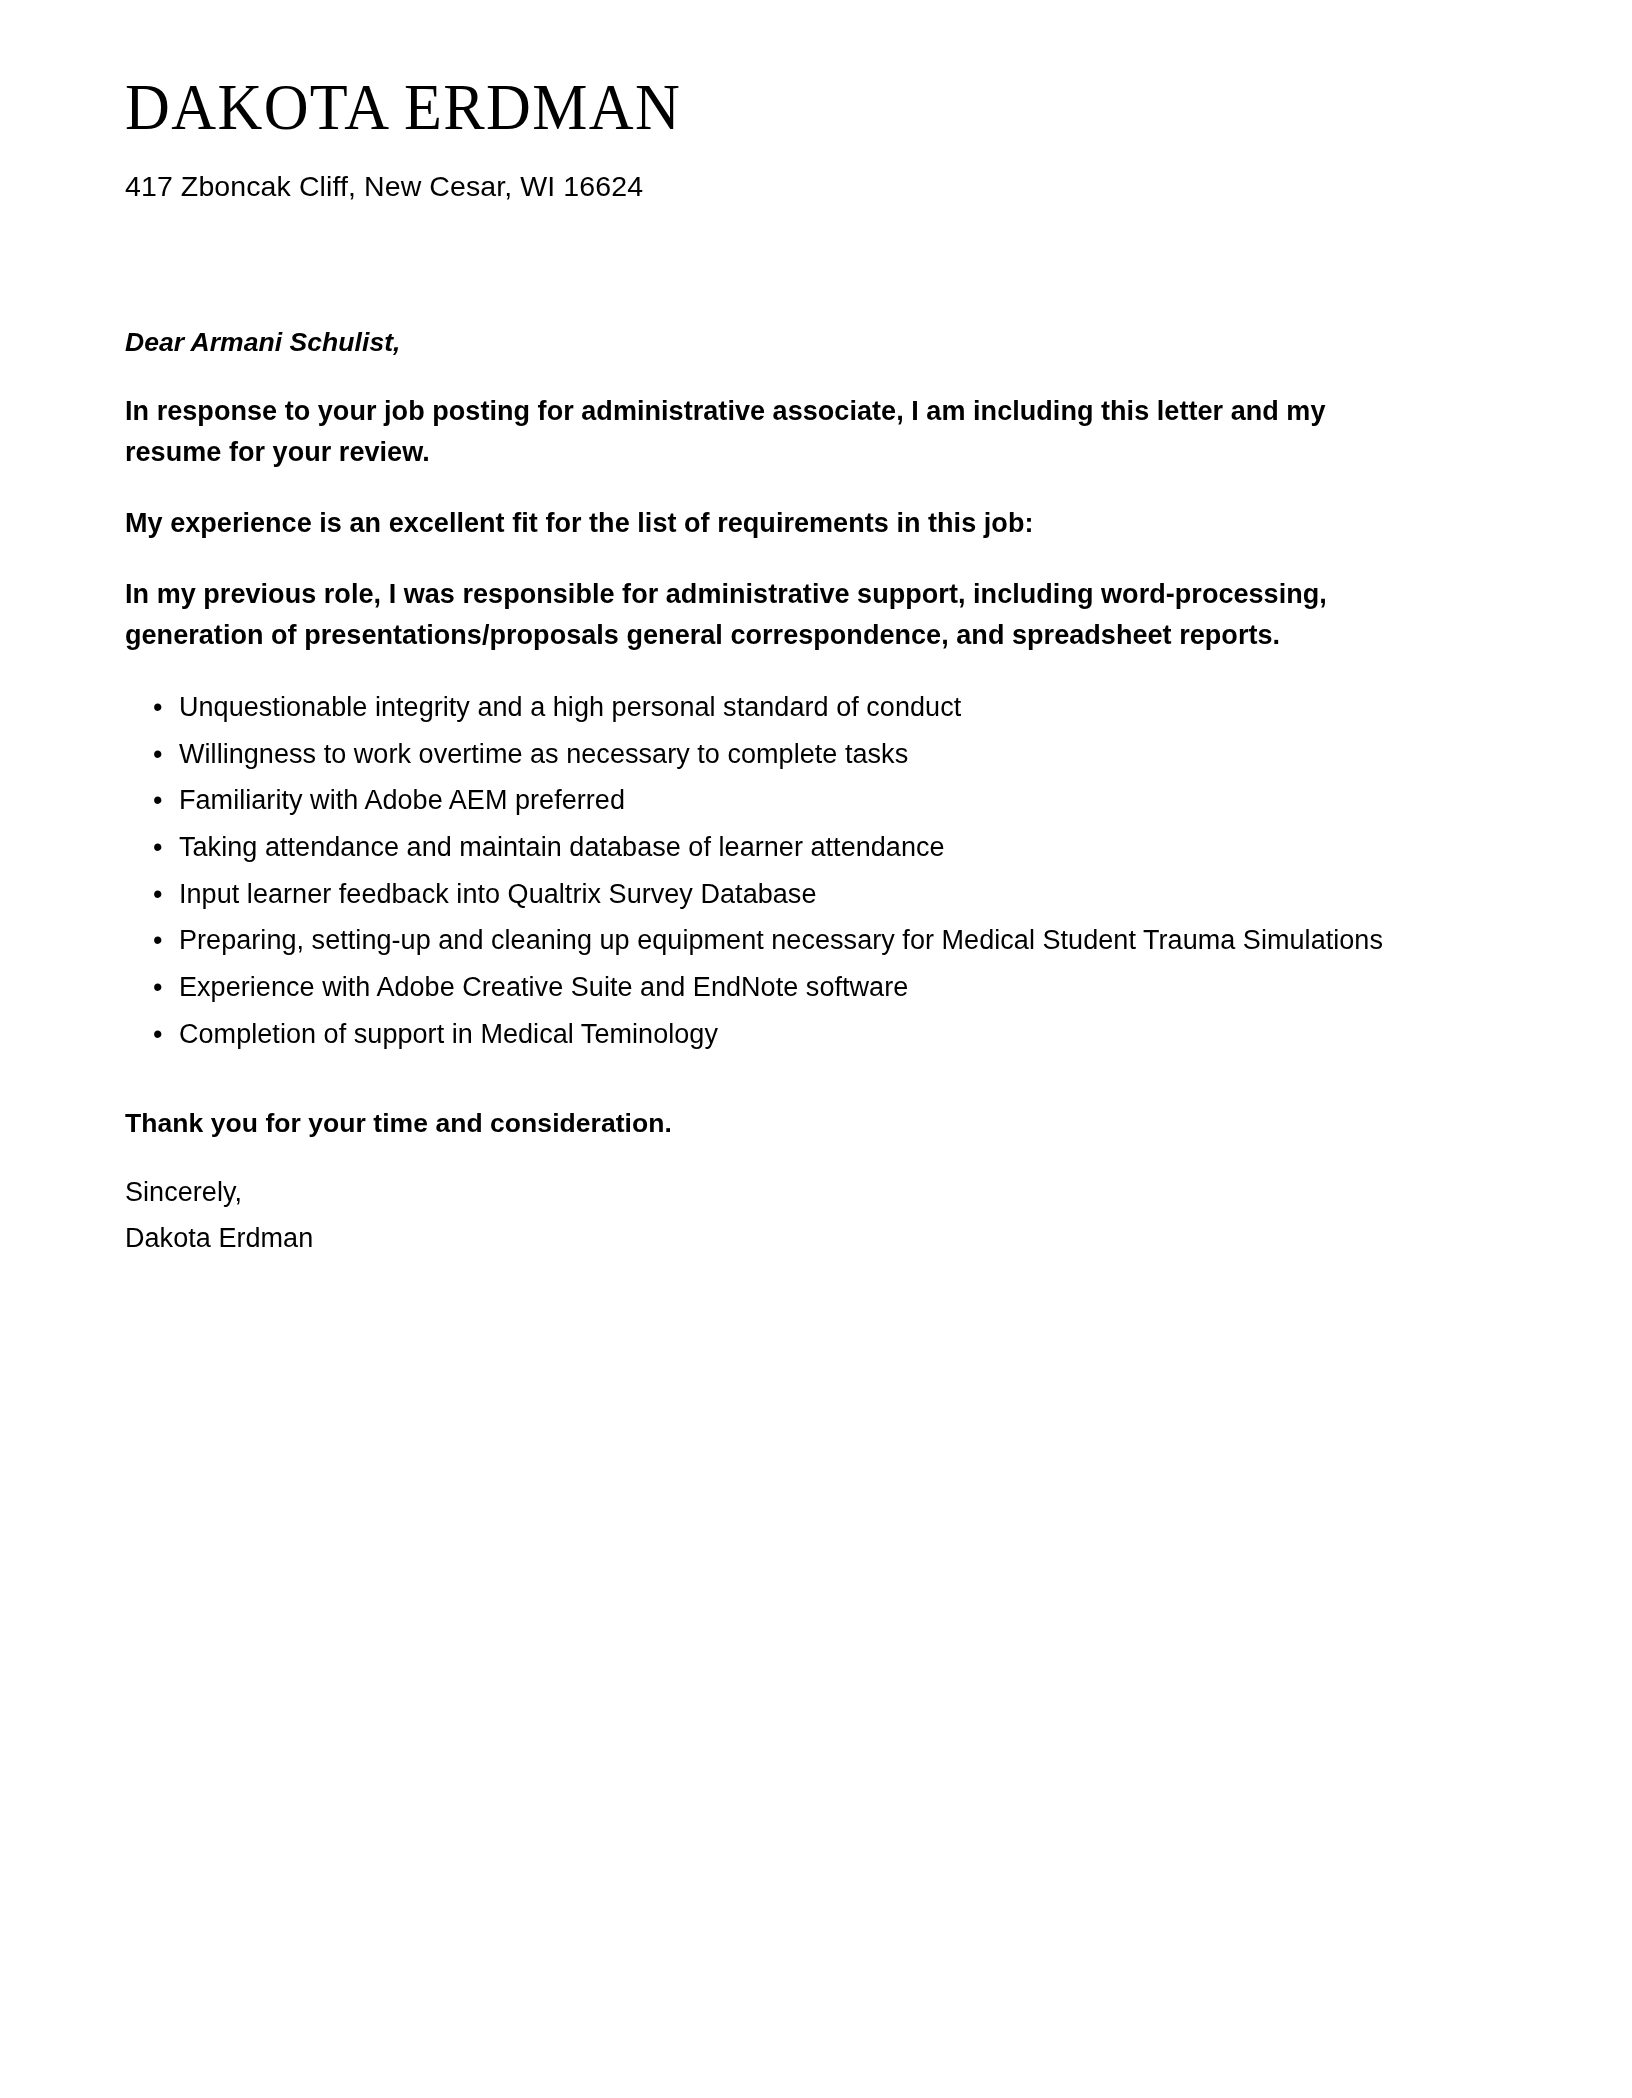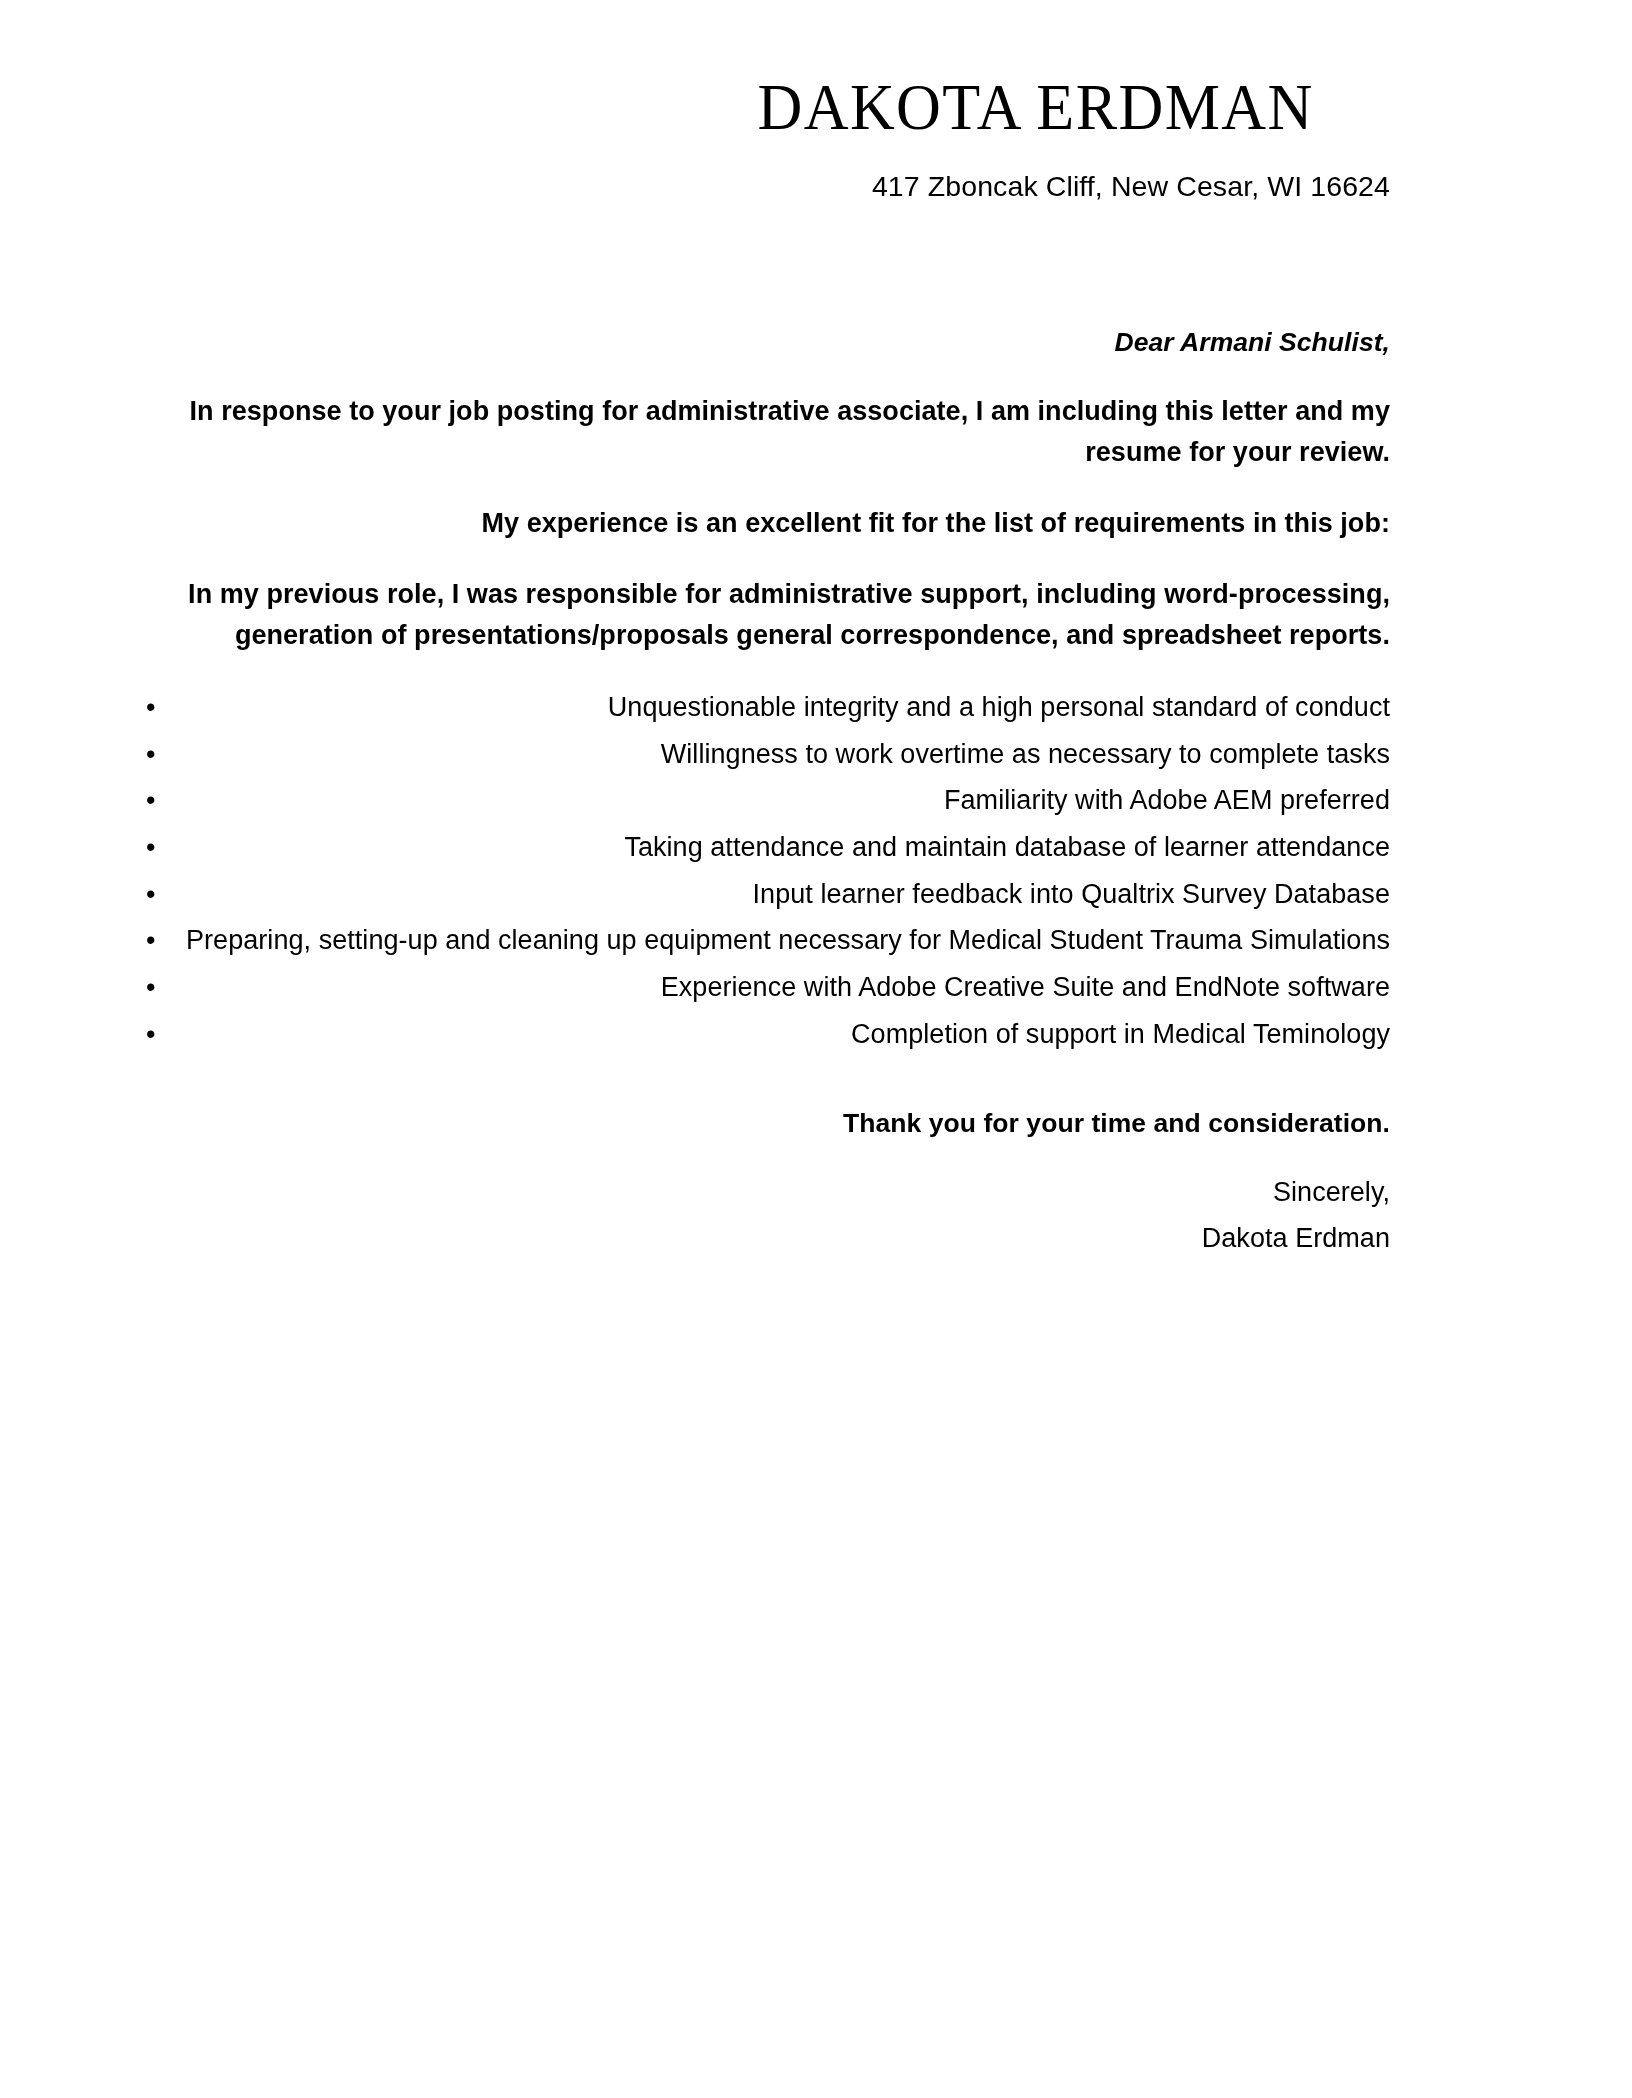--- a/index.html
+++ b/index.html
@@ -18,24 +18,23 @@
     width: 1632px;
     height: 2098px;
     background: #ffffff;
     box-sizing: border-box;
     padding: 0;
     position: relative;
     overflow: hidden;
   }
   .content {
     position: absolute;
-    left: 118px;
+    left: 125px;
     top: 72px;
     width: 1272px;
-    text-align: right;
   }
   .letter-name {
     font-family: "Liberation Serif", "DejaVu Serif", serif;
     font-size: 66px;
     line-height: 1.05;
     letter-spacing: 1.5px;
     font-weight: 400;
     margin: 0 0 0 0;
     padding: 0;
     white-space: nowrap;
@@ -81,21 +80,21 @@
   .bullets li .dot {
     position: absolute;
     left: 28px;
     top: 0;
     line-height: 1.47;
     font-size: 27px;
   }
   .closing-bold {
     font-size: 26.5px;
     font-weight: 700;
-    margin: 50px 0 0 12px;
+    margin: 50px 0 0 0;
     line-height: 1.4;
     letter-spacing: 0.05px;
   }
   .signoff {
     font-size: 27px;
     line-height: 1.52;
     font-weight: 400;
     margin: 30px 0 12px 0;
     letter-spacing: 0.05px;
   }

